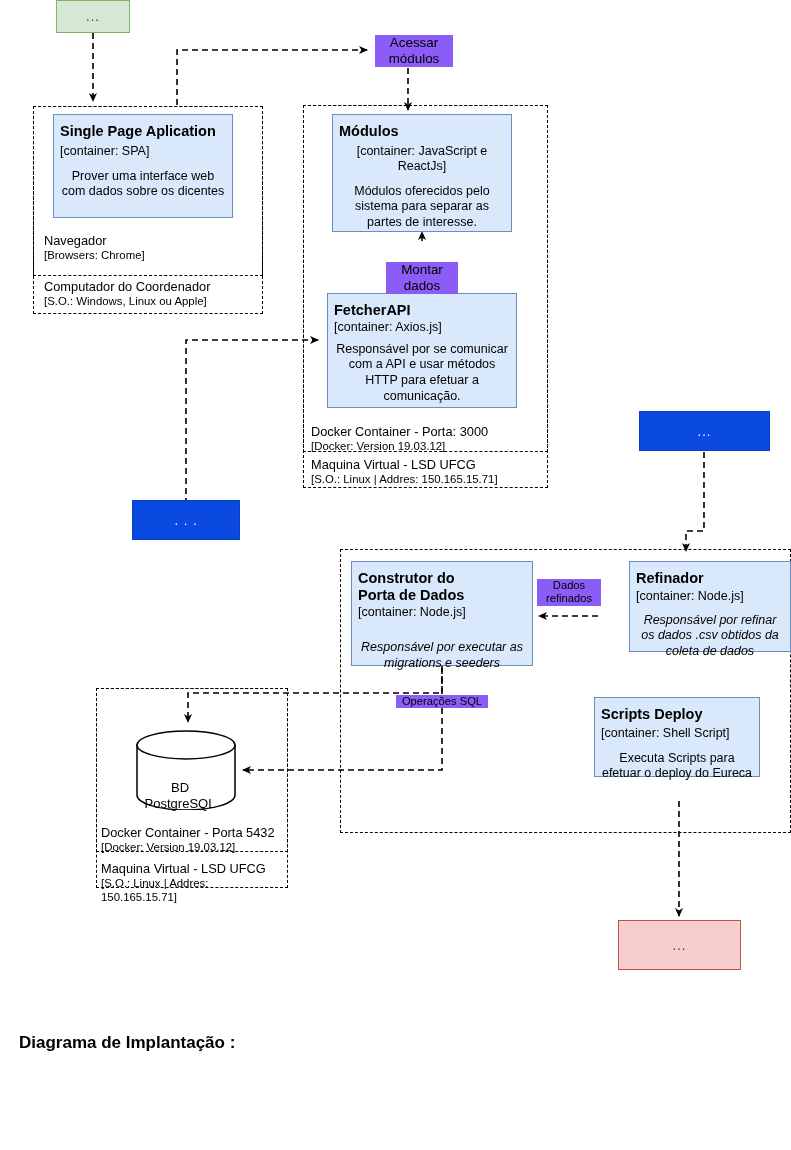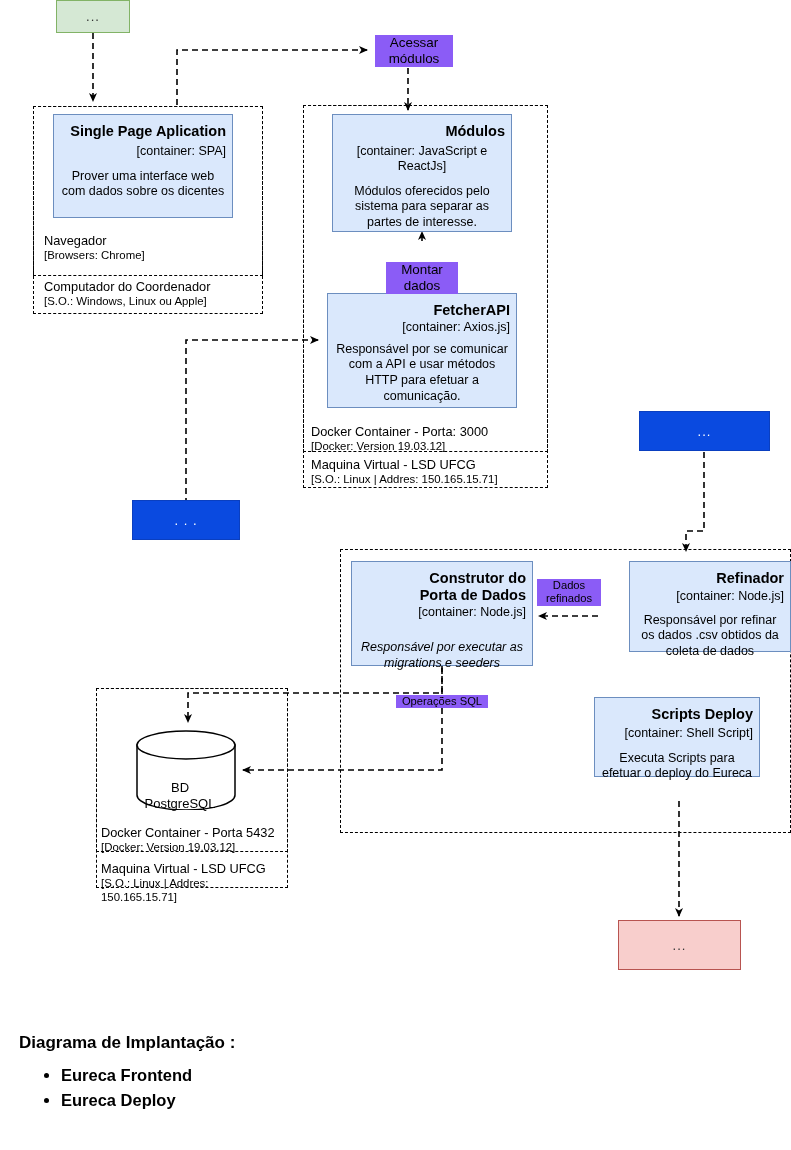--- a/index.html
+++ b/index.html
@@ -9,21 +9,21 @@
     color:#000;position:relative;overflow:hidden;
   }
   #canvas{position:absolute;left:0;top:0;width:791px;height:1150px;}
   svg#wires{position:absolute;left:0;top:0;width:791px;height:1150px;pointer-events:none;}
 
   .node{position:absolute;box-sizing:border-box;}
 
   
   .comp{
     background:#dae8fc;border:1px solid #6c8ebf;
-    display:flex;flex-direction:column;align-items:flex-end;justify-content:flex-start;
+    display:flex;flex-direction:column;align-items:flex-start;justify-content:flex-start;
     text-align:center;padding:8px 6px 6px 6px;
   }
   .comp .t-title{font-weight:bold;font-size:14.5px;line-height:1.15;}
   .comp .t-sub{font-size:12.5px;line-height:1.2;margin-top:4px;}
   .comp .t-desc{font-size:12.5px;line-height:1.25;margin-top:10px;}
 
   
   .env{border:1.6px dashed #000;background:transparent;}
   .env-label{position:absolute;}
   .env-label .l-bold{font-weight:normal;font-size:12.8px;line-height:1.2;}
@@ -167,21 +167,21 @@
   <div class="node comp" style="left:351px;top:561px;width:182px;height:105px;">
     <div class="t-title">Construtor do</div>
     <div class="t-title">Porta de Dados</div>
     <div class="t-sub" style="margin-top:2px;">[container: Node.js]</div>
     <div class="t-desc" style="margin-top:20px;font-style:italic;">Responsável por executar as migrations e seeders</div>
   </div>
 
   <div class="node comp" style="left:629px;top:561px;width:162px;height:91px;">
     <div class="t-title">Refinador</div>
     <div class="t-sub" style="margin-top:2px;">[container: Node.js]</div>
-    <div class="t-desc" style="margin-top:9px;">Responsável por refinar os dados .csv obtidos da coleta de dados</div>
+    <div class="t-desc" style="margin-top:9px;font-style:italic;">Responsável por refinar os dados .csv obtidos da coleta de dados</div>
   </div>
 
   <div class="node comp" style="left:594px;top:697px;width:166px;height:80px;">
     <div class="t-title">Scripts Deploy</div>
     <div class="t-sub" style="margin-top:3px;">[container: Shell Script]</div>
     <div class="t-desc" style="margin-top:10px;">Executa Scripts para efetuar o deploy do Eureca</div>
   </div>
 
   <div class="db" style="left:136px;top:730px;width:88px;height:80px;">
     <svg width="100" height="80" viewBox="0 0 100 80">
@@ -208,19 +208,15 @@
     <div>Dados</div>
     <div>refinados</div>
   </div>
 
   <div class="elabel sz-sm" style="left:396px;top:695px;width:92px;">
     <span>Operações SQL</span>
   </div>
 
   <div class="caption" style="left:19px;top:1033px;width:500px;">
     <div class="cap-title">Diagrama de Implantação :</div>
-    <ul>
-      <li>Eureca Frontend</li>
-      <li>Eureca Deploy</li>
-    </ul>
   </div>
 
 </div>
 
 </body></html>

